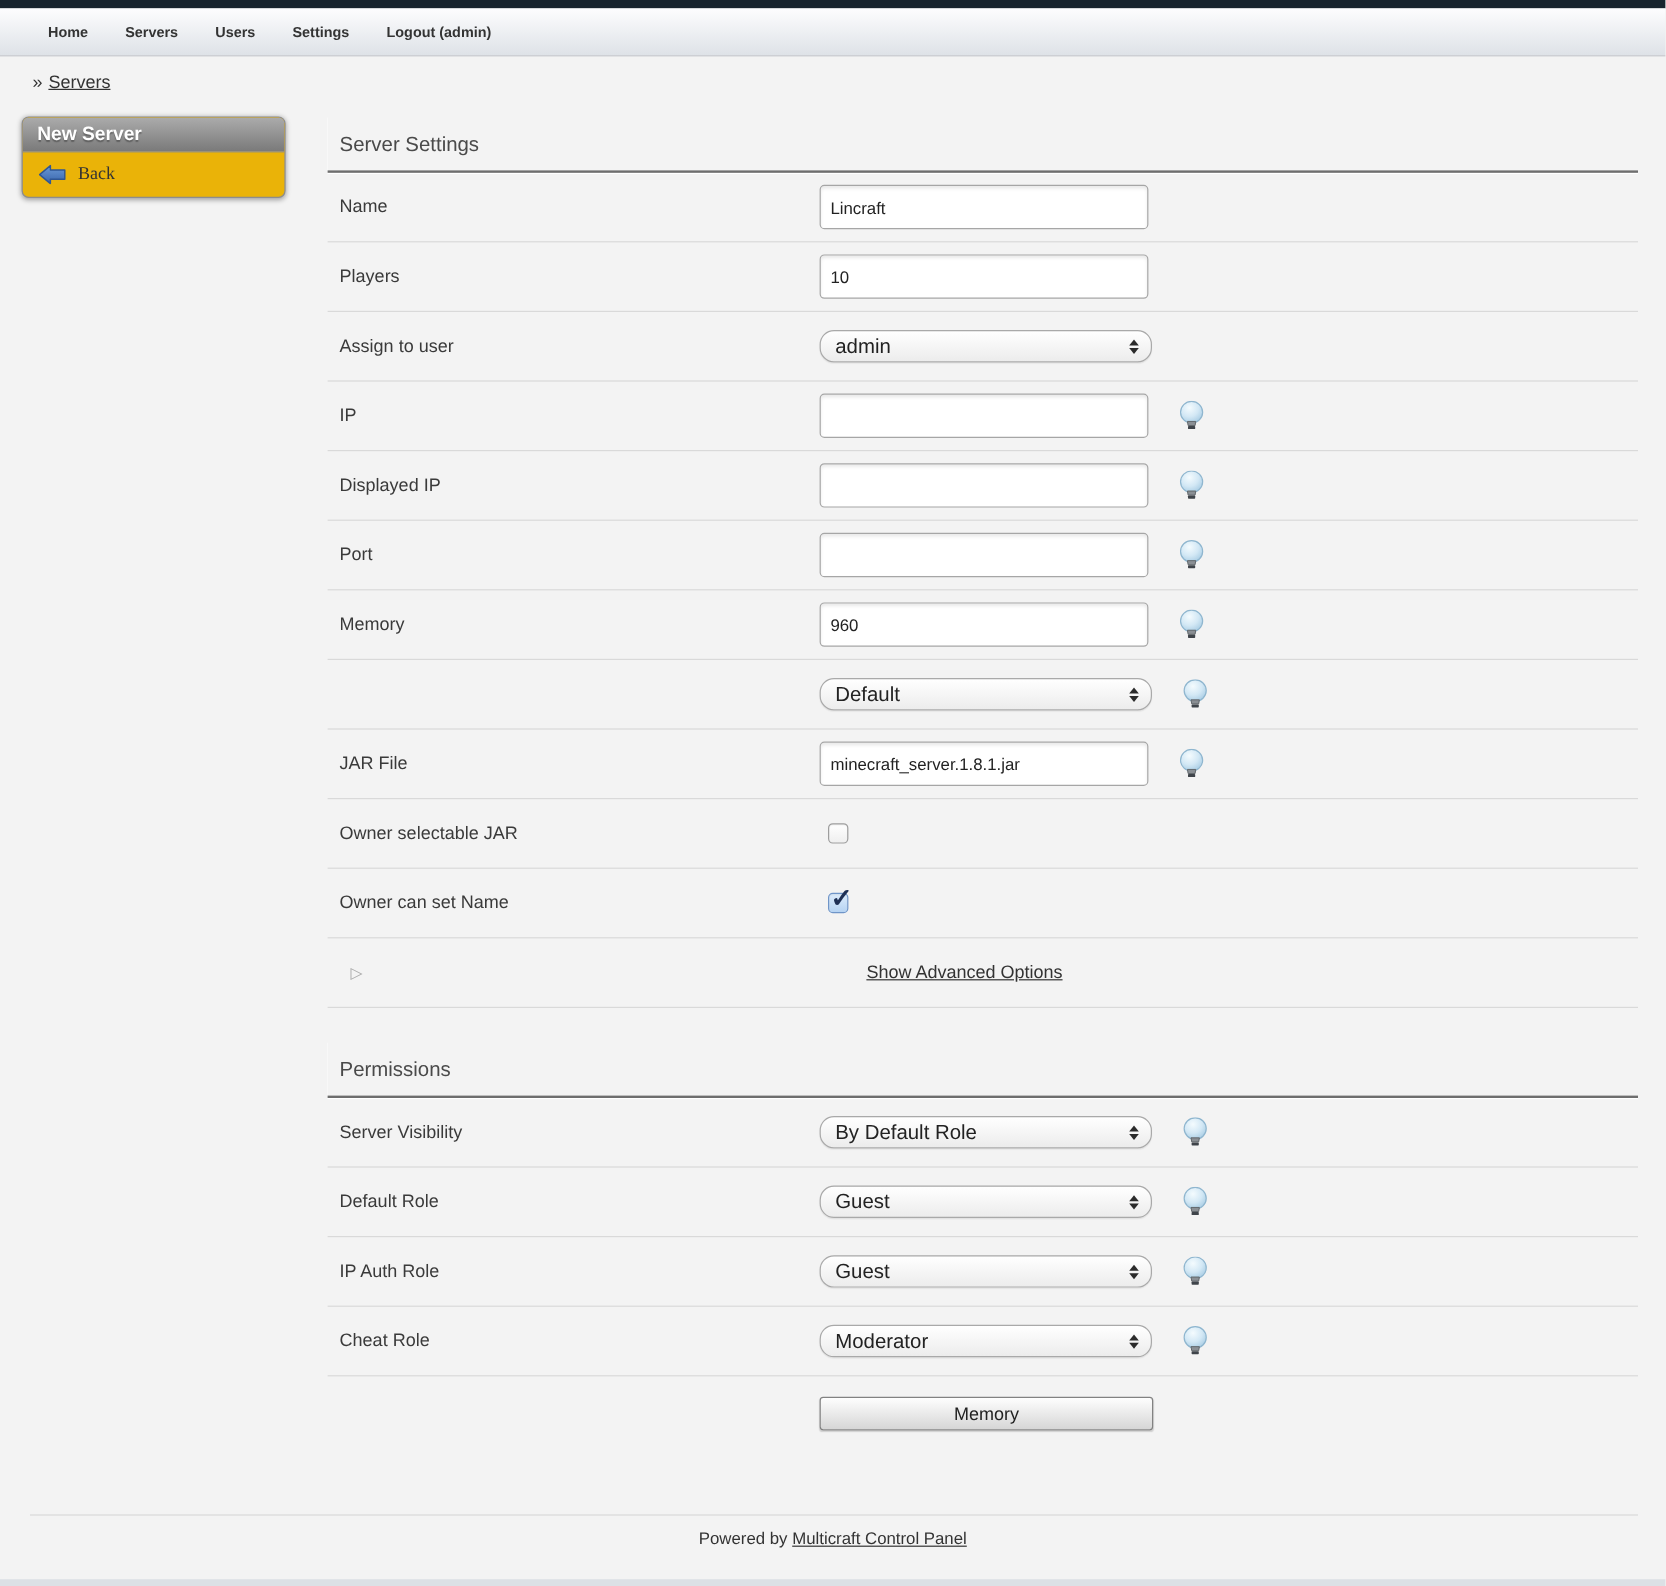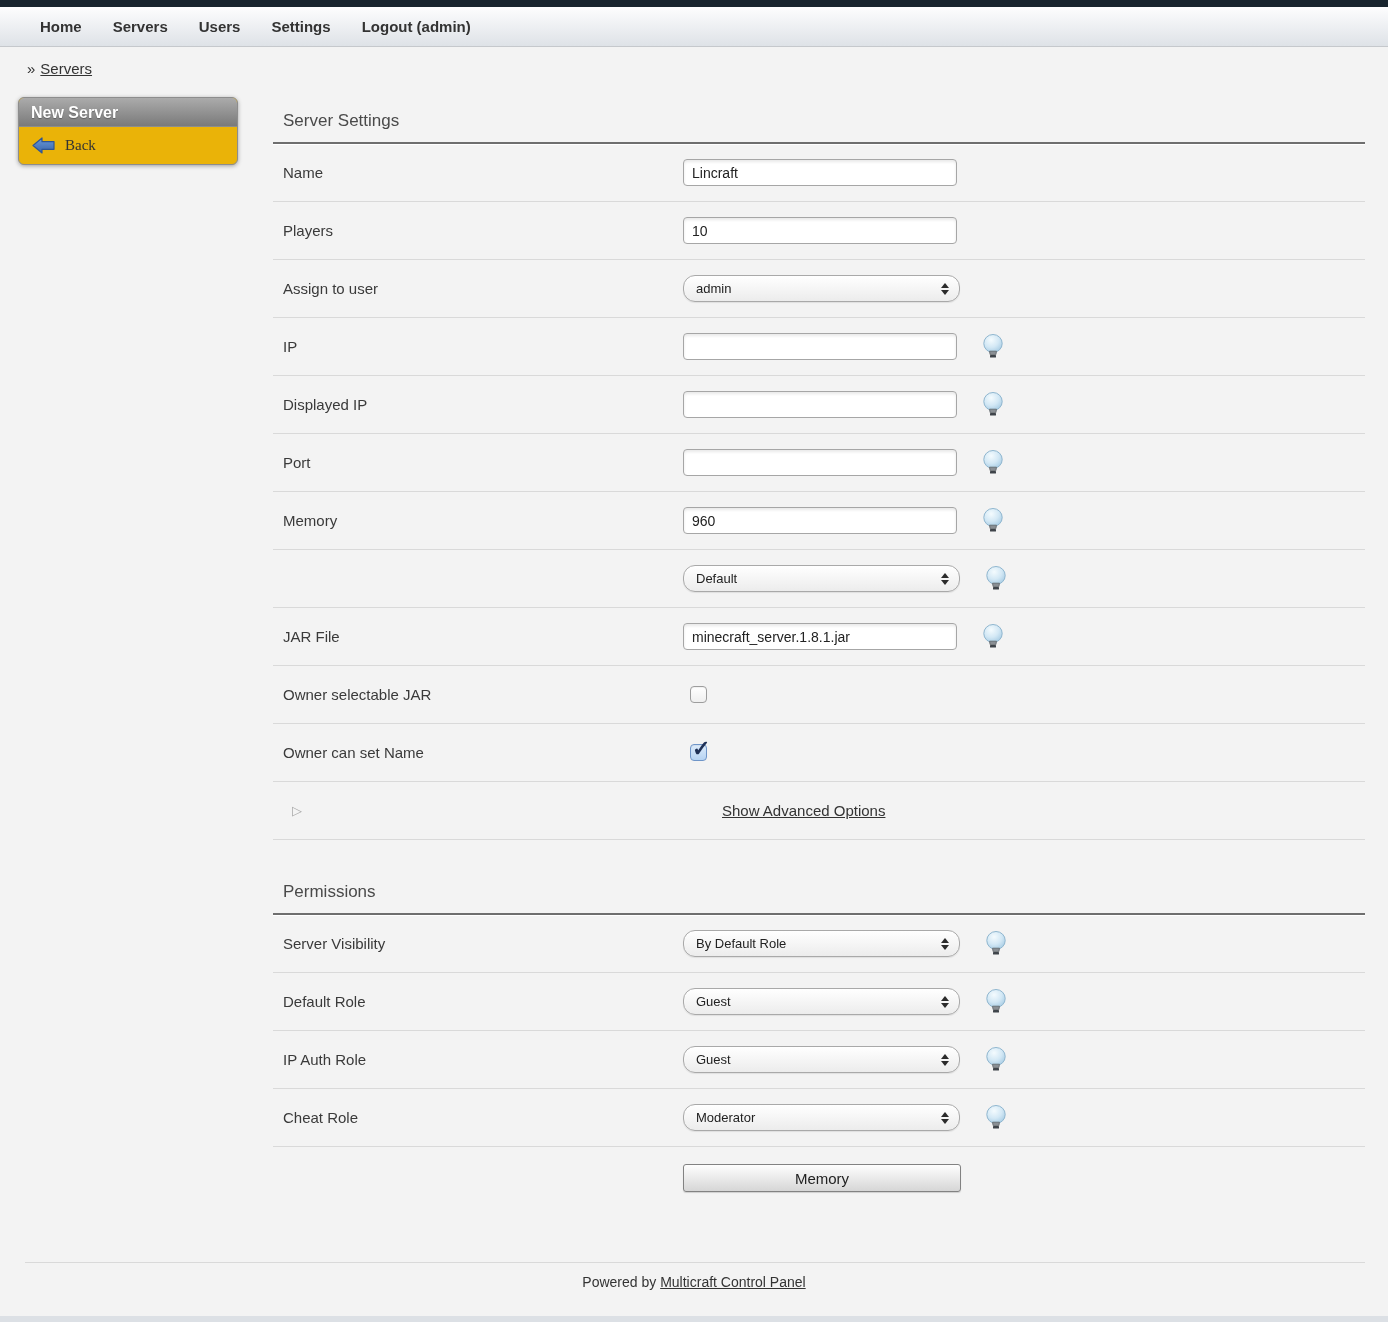--- a/index.html
+++ b/index.html
@@ -15,21 +15,21 @@
   .topstrip { height:7px; background:#18242e; }
   
   .navbar {
     height:40px;
     background:linear-gradient(#fdfdfe,#dee2e7);
     border-bottom:1px solid #c5c8cc;
     display:flex; align-items:center;
     padding-left:40px; gap:31px;
   }
   .navbar a {
-    font-weight:bold; font-size:15px; color:#333; text-decoration:none; cursor:pointer;
+    font-weight:bold; font-size:12px; color:#333; text-decoration:none; cursor:pointer;
   }
   
   .breadcrumb { margin:13px 0 0 27px; font-size:15px; color:#333; }
   .breadcrumb a { color:#333; text-decoration:underline; cursor:pointer; }
   .breadcrumb .marker { margin-right:5px; text-decoration:none; }
   
   .panel {
     position:absolute; left:18px; top:97px; width:220px;
     border:1px solid #8d8d8d; border-radius:6px;
     box-shadow:0 1px 4px rgba(0,0,0,0.35);
@@ -58,34 +58,34 @@
   .row {
     height:58px; border-bottom:1px solid #d9d9d9;
     display:flex; align-items:center;
   }
   .row.last { border-bottom:none; height:62px; }
   .row-label {
     width:410px; padding-left:10px; font-size:15px; color:#3a3a3a; flex-shrink:0;
   }
   .field { display:flex; align-items:center; }
   input.text {
-    width:274px; height:27px;
+    width:274px; height:37px;
     border:1px solid #a6a6a6; border-radius:4px;
     padding:0 8px; font-size:14px; color:#222;
     background:#fff;
     box-shadow:inset 0 2px 3px rgba(0,0,0,0.09);
     font-family:"Liberation Sans", sans-serif;
   }
   .select {
     width:277px; height:27px;
     border:1px solid #a9a9a9; border-radius:12px;
     background:linear-gradient(#ffffff,#ececec);
     display:flex; align-items:center; justify-content:space-between;
     padding:0 10px 0 12px;
-    font-size:13px; color:#222;
+    font-size:17px; color:#222;
     box-shadow:0 1px 1px rgba(0,0,0,0.08);
     cursor:pointer;
   }
   .arrows { display:flex; flex-direction:column; gap:2px; align-items:center; }
   .arrow-up { width:0; height:0; border-left:4px solid transparent; border-right:4px solid transparent; border-bottom:5px solid #2b2b2b; }
   .arrow-down { width:0; height:0; border-left:4px solid transparent; border-right:4px solid transparent; border-top:5px solid #2b2b2b; }
   .bulb { margin-left:25px; flex-shrink:0; cursor:pointer; }
   
   .checkbox {
     width:17px; height:17px; margin-left:7px;

